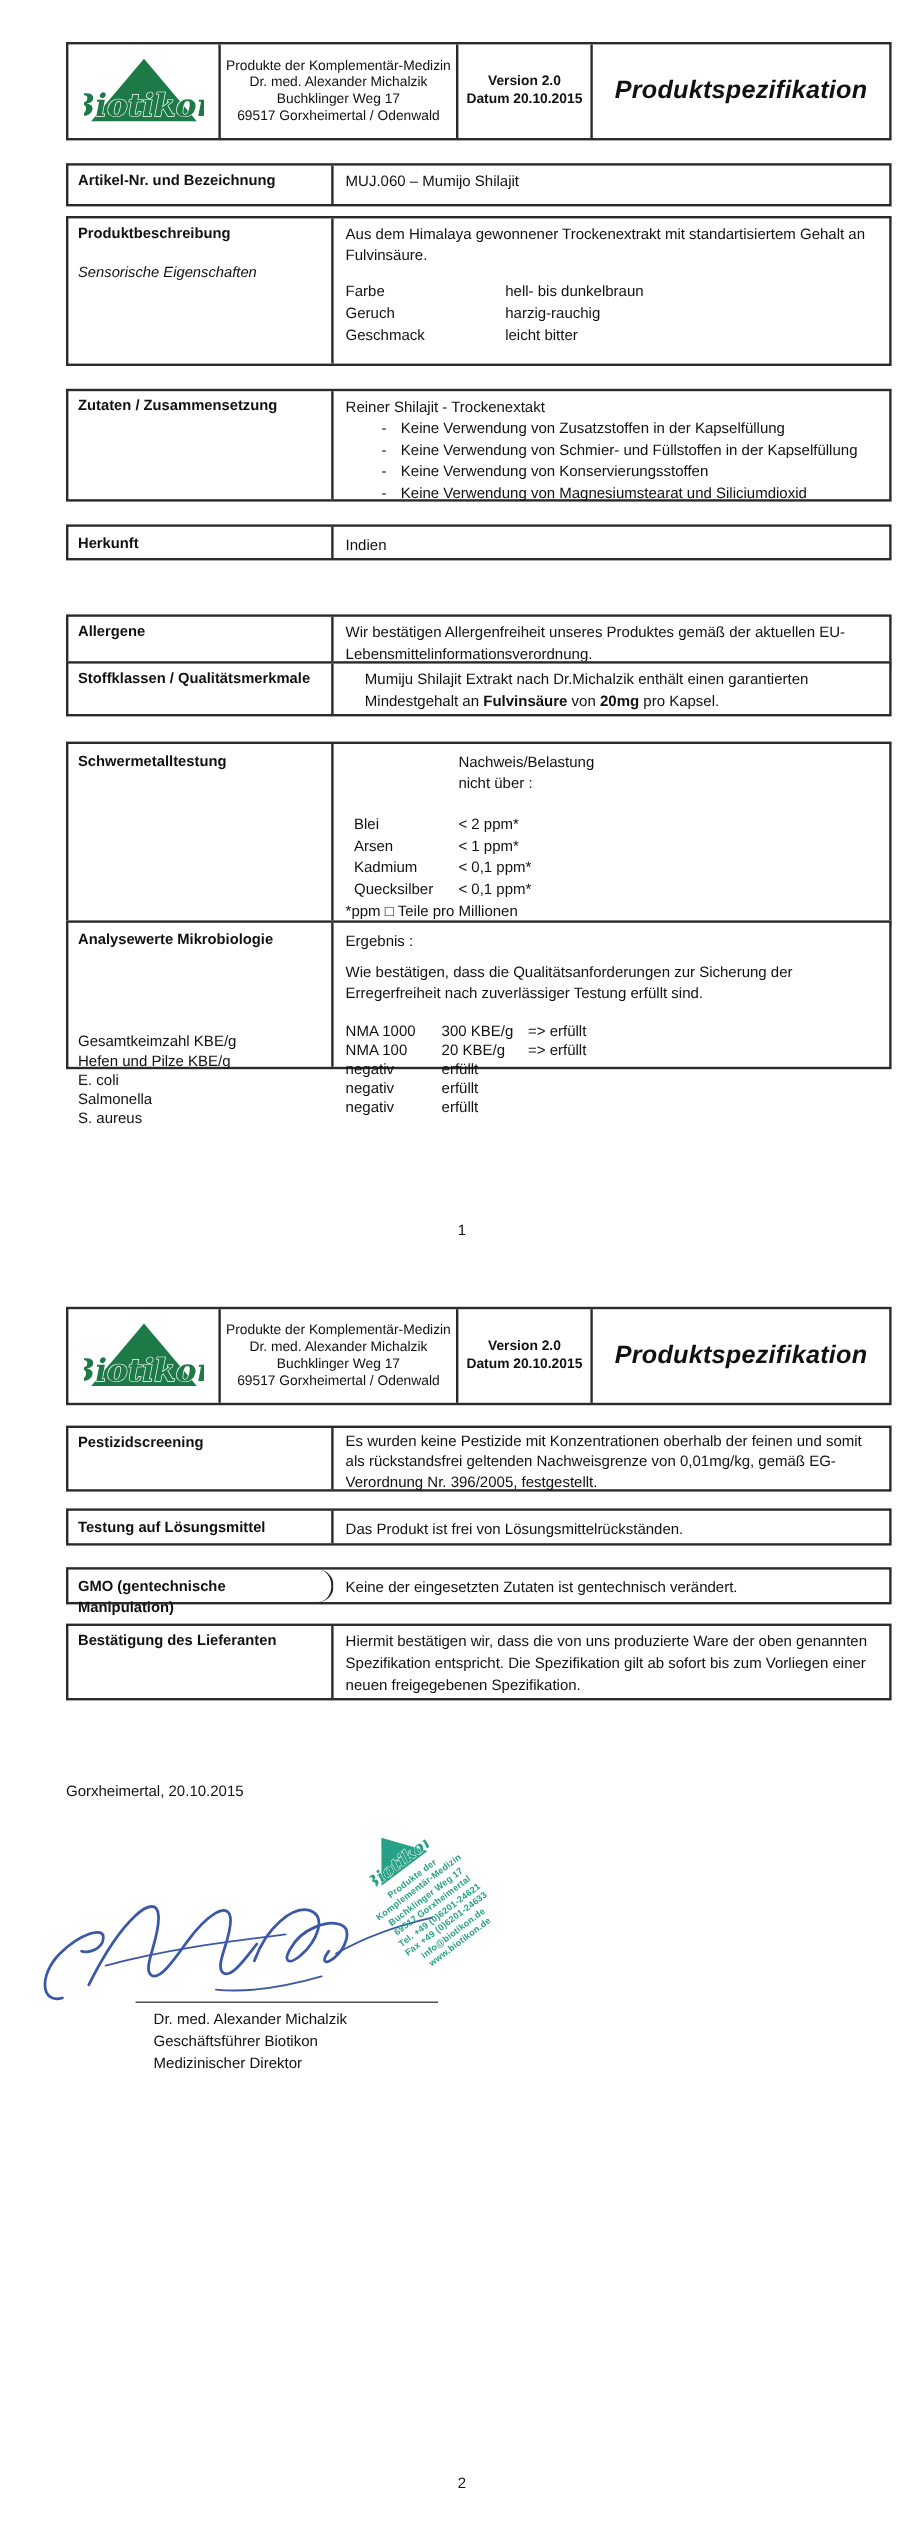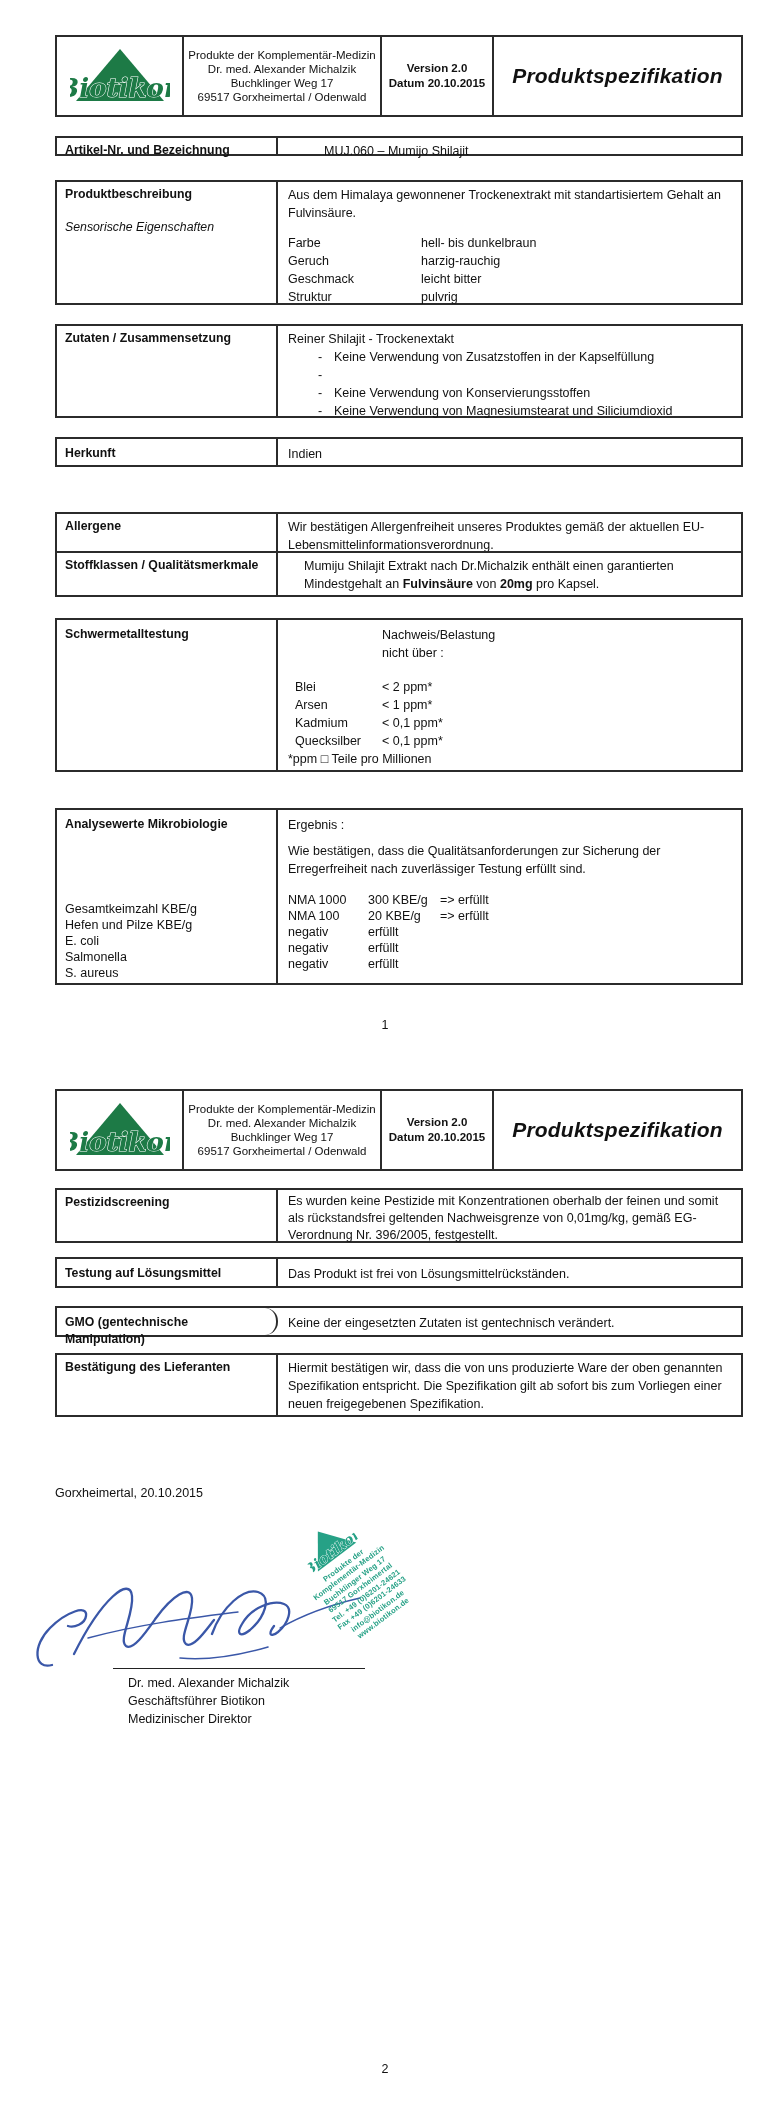--- a/index.html
+++ b/index.html
@@ -70,51 +70,51 @@
       <div>Buchklinger Weg 17</div>
       <div>69517 Gorxheimertal / Odenwald</div>
     </div>
     <div class="hcell hver">
       <div>Version 2.0</div>
       <div>Datum 20.10.2015</div>
     </div>
     <div class="hcell htitle">Produktspezifikation</div>
   </div>
 
-  <div class="rowbox" style="top:136px;height:20px;gap:36px;">
+  <div class="rowbox" style="top:136px;height:36px;">
     <div class="lab">Artikel-Nr. und Bezeichnung</div>
     <div class="val">MUJ.060 – Mumijo Shilajit</div>
   </div>
 
   <div class="rowbox" style="top:180px;height:125px;">
     <div class="lab">
       <div>Produktbeschreibung</div>
       <div class="sublab">Sensorische Eigenschaften</div>
     </div>
     <div class="val">
       <div>Aus dem Himalaya gewonnener Trockenextrakt mit standartisiertem Gehalt an Fulvinsäure.</div>
       <div class="props">
         <div class="prop"><span class="pn">Farbe</span><span>hell- bis dunkelbraun</span></div>
         <div class="prop"><span class="pn">Geruch</span><span>harzig-rauchig</span></div>
         <div class="prop"><span class="pn">Geschmack</span><span>leicht bitter</span></div>
-        <div class="prop"><span class="pn">Struktur</span><span>pulvrig</span></div>
       </div>
     </div>
   </div>
 
   <div class="rowbox" style="top:324px;height:94px;">
     <div class="lab">Zutaten / Zusammensetzung</div>
     <div class="val">
       <div>Reiner Shilajit - Trockenextakt</div>
       <div class="zut-b">
           <span class="bm">-</span>
           <span>Keine Verwendung von Zusatzstoffen in der Kapselfüllung</span>
         </div>
       <div class="zut-b">
           <span class="bm">-</span>
+          <span>Keine Verwendung von Schmier- und Füllstoffen in der Kapselfüllung</span>
         </div>
       <div class="zut-b">
           <span class="bm">-</span>
           <span>Keine Verwendung von Konservierungsstoffen</span>
         </div>
       <div class="zut-b">
           <span class="bm">-</span>
           <span>Keine Verwendung von Magnesiumstearat und Siliciumdioxid</span>
         </div>
     </div>
@@ -145,21 +145,21 @@
       <div class="hm-list">
         <div><span class="mn">Blei</span><span>&lt; 2 ppm*</span></div>
         <div><span class="mn">Arsen</span><span>&lt; 1 ppm*</span></div>
         <div><span class="mn">Kadmium</span><span>&lt; 0,1 ppm*</span></div>
         <div><span class="mn">Quecksilber</span><span>&lt; 0,1 ppm*</span></div>
       </div>
       <div class="hm-foot">*ppm □ Teile pro Millionen</div>
     </div>
   </div>
 
-  <div class="rowbox" style="top:808px;height:177px;">
+  <div class="rowbox" style="top:767px;height:124px;">
     <div class="lab" style="padding-top:6px;">
       <div>Analysewerte Mikrobiologie</div>
       <div class="mk-lab-list">
         <div>Gesamtkeimzahl KBE/g</div>
         <div>Hefen und Pilze KBE/g</div>
         <div>E. coli</div>
         <div>Salmonella</div>
         <div>S. aureus</div>
       </div>
     </div>

